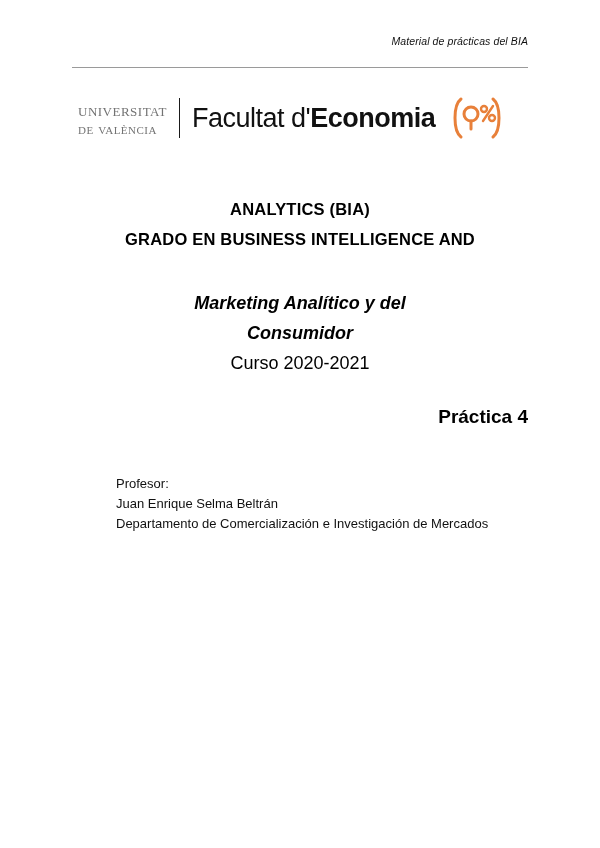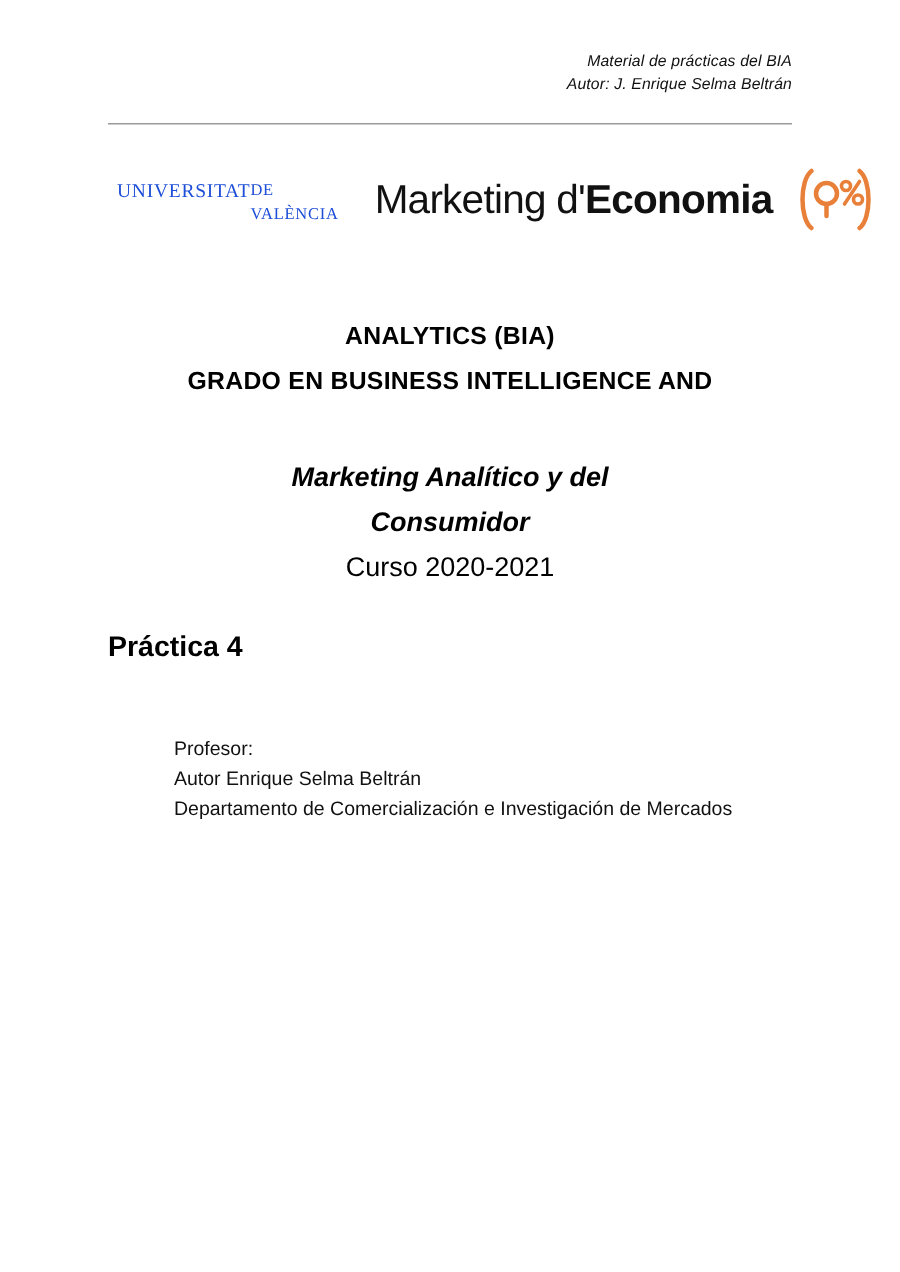--- a/index.html
+++ b/index.html
@@ -45,25 +45,25 @@
   .logo-row {
     margin-top: 26px;
     display: flex;
     align-items: center;
     justify-content: flex-start;
     padding-left: 6px;
     height: 48px;
   }
   .uv-mark {
     display: flex;
-    flex-direction: row;
+    flex-direction: column;
     justify-content: center;
     line-height: 1.0;
     font-family: "Liberation Serif", serif;
-    color: #1d4ed8;
+    color: #737373;
     letter-spacing: 0.5px;
   }
   .uv-line1 {
     font-size: 19px;
     font-variant: small-caps;
     text-transform: lowercase;
   }
   .uv-line2 {
     font-size: 16px;
     font-variant: small-caps;
@@ -112,21 +112,21 @@
     font-style: italic;
   }
   .title-course {
     text-align: center;
     font-size: 18px;
     font-weight: normal;
     line-height: 30px;
   }
   .title-practice {
     margin-top: 28px;
-    text-align: left;
+    text-align: right;
     font-size: 19px;
     font-weight: bold;
   }
 
   
   .prof-block {
     margin-top: 46px;
     font-size: 13px;
     line-height: 20px;
     color: #111;
@@ -134,32 +134,31 @@
   }
   .prof-block div { white-space: nowrap; }
 </style>
 </head>
 <body>
 
 <div class="page">
 
   <div class="header">
     <div>Material de prácticas del BIA</div>
-    <div>Autor: J. Enrique Selma Beltrán</div>
   </div>
 
   <div class="rule"></div>
 
   <div class="logo-row">
     <div class="uv-mark">
       <div class="uv-line1">Universitat</div>
       <div class="uv-line2">de València</div>
     </div>
     <div class="divider-v"></div>
-    <div class="fac"><span class="light">Marketing d'</span><span>Economia</span></div>
+    <div class="fac"><span class="light">Facultat d'</span><span>Economia</span></div>
     <div class="glyph">
       <svg width="56" height="44" viewBox="0 0 56 44" fill="none" xmlns="http://www.w3.org/2000/svg">
         <path d="M14 3 C6 9, 6 35, 14 41" stroke="#e8803a" stroke-width="3" fill="none" stroke-linecap="round"></path>
         <path d="M46 3 C54 9, 54 35, 46 41" stroke="#e8803a" stroke-width="3" fill="none" stroke-linecap="round"></path>
         <circle cx="24" cy="18" r="7" stroke="#e8803a" stroke-width="3" fill="none"></circle>
         <path d="M24 25 L24 33" stroke="#e8803a" stroke-width="3" stroke-linecap="round"></path>
         <circle cx="37" cy="13" r="3" stroke="#e8803a" stroke-width="2.4" fill="none"></circle>
         <circle cx="45" cy="22" r="3" stroke="#e8803a" stroke-width="2.4" fill="none"></circle>
         <path d="M46 10 L36 25" stroke="#e8803a" stroke-width="2.4" stroke-linecap="round"></path>
       </svg>
@@ -174,17 +173,17 @@
   <div class="title-sub">
     <div>Marketing Analítico y del</div>
     <div>Consumidor</div>
   </div>
   <div class="title-course">Curso 2020-2021</div>
 
   <div class="title-practice">Práctica 4</div>
 
   <div class="prof-block">
     <div>Profesor:</div>
-    <div>Autor Enrique Selma Beltrán</div>
+    <div>Juan Enrique Selma Beltrán</div>
     <div>Departamento de Comercialización e Investigación de Mercados</div>
   </div>
 
 </div>
 
 </body></html>

